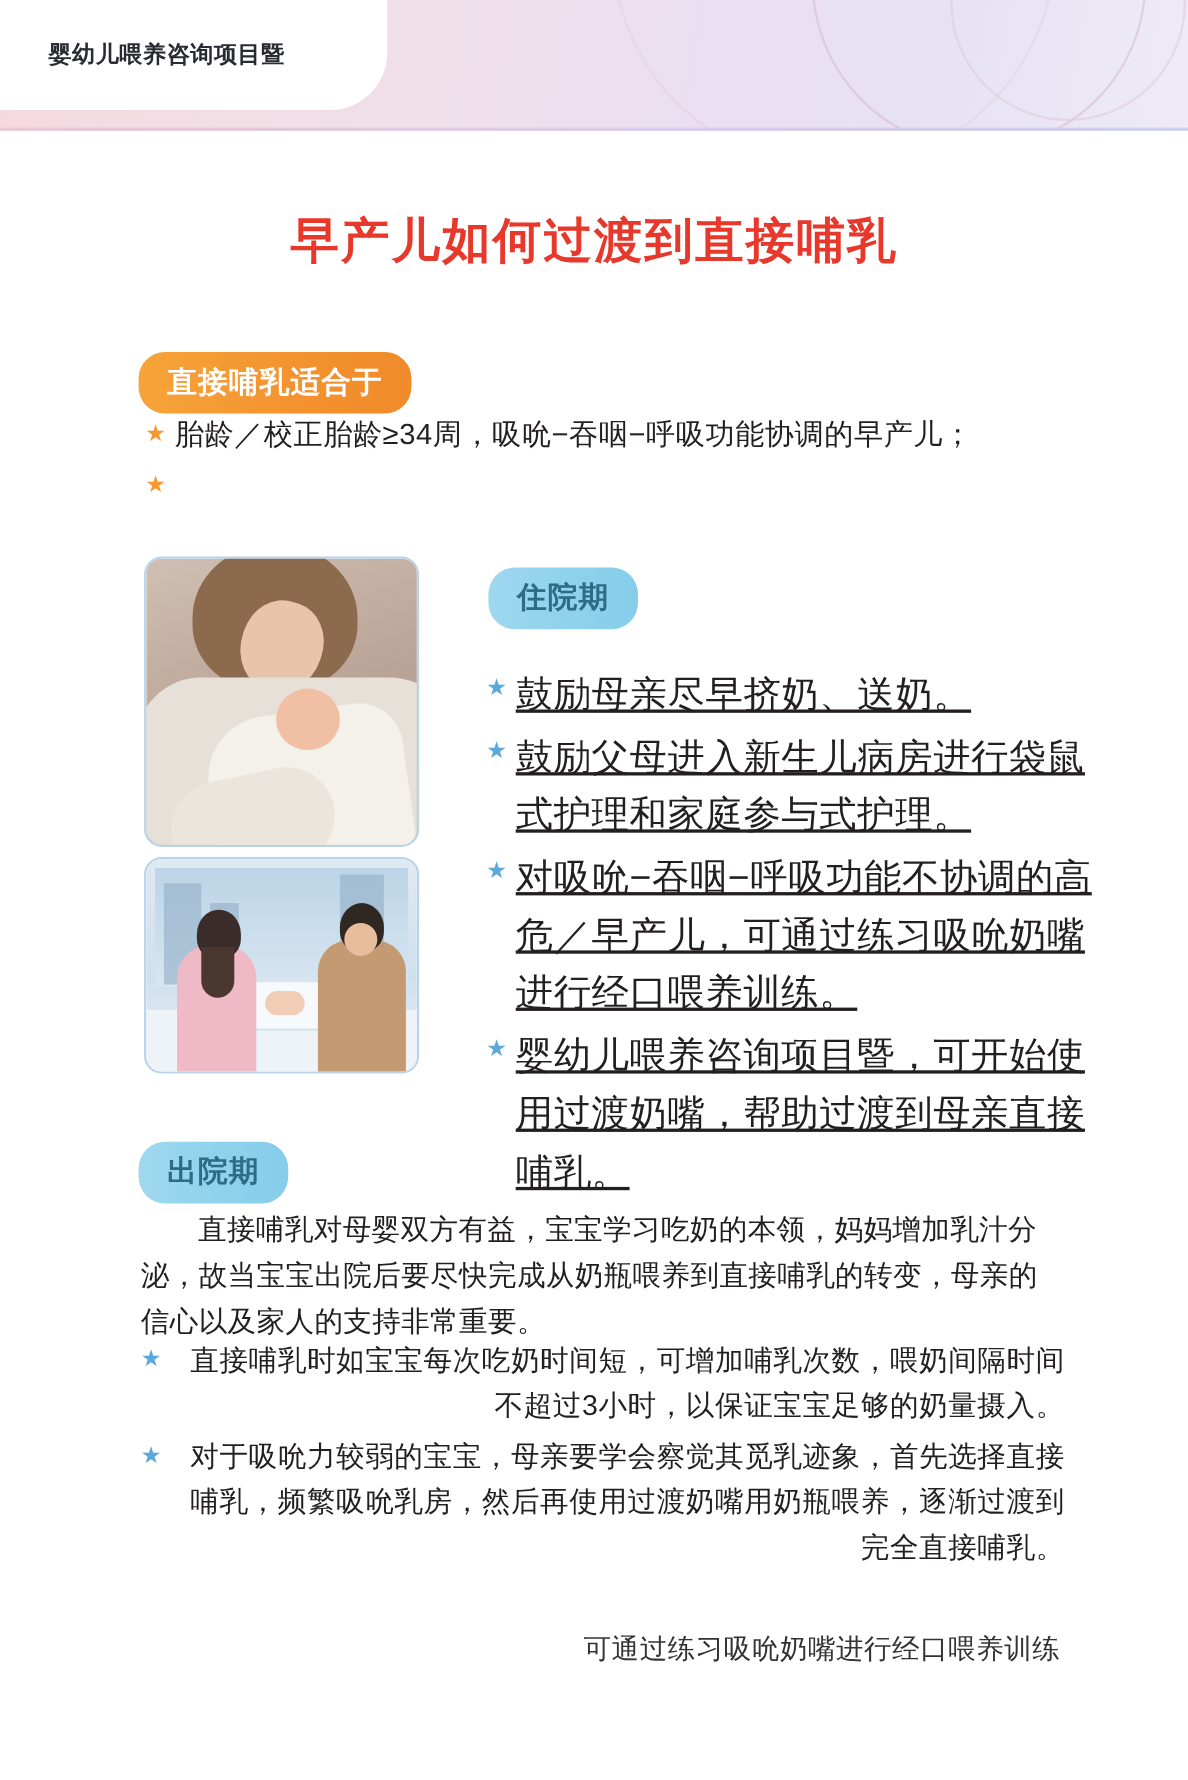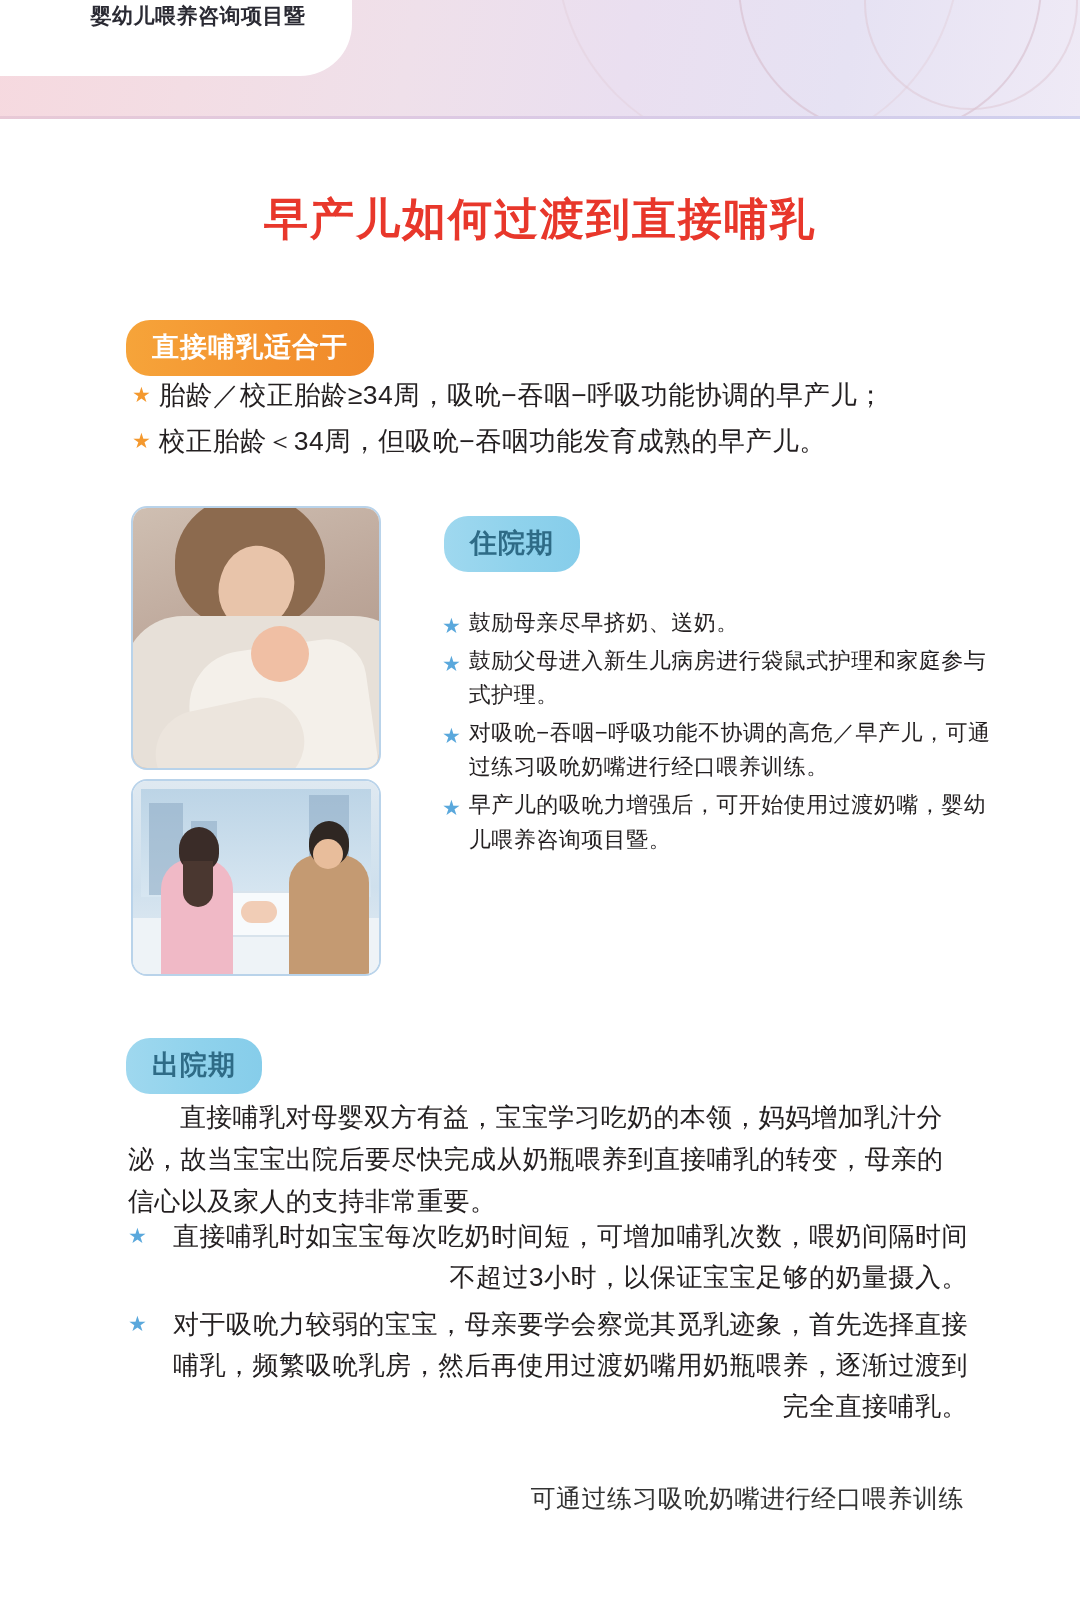--- a/index.html
+++ b/index.html
@@ -38,25 +38,25 @@
     background: transparent;
   }
   .arc1 { width: 300px; height: 300px; right: 38px; top: -168px; }
   .arc2 { width: 210px; height: 210px; right: 2px; top: -104px; border-color: rgba(221,198,210,0.5); }
   .arc3 { width: 400px; height: 400px; right: 120px; top: -250px; border-color: rgba(226,206,218,0.45); }
 
   .banner-label {
     position: absolute;
     left: 0; top: 0;
     width: 352px;
-    height: 76px;
+    height: 100px;
     background: #ffffff;
     border-bottom-right-radius: 52px;
     display: flex;
-    flex-direction: row;
+    flex-direction: column;
     justify-content: center;
     padding-left: 44px;
     box-sizing: border-box;
   }
   .banner-label div {
     font-size: 21px;
     font-weight: bold;
     line-height: 1.5;
     color: #2a2a33;
     letter-spacing: 0.5px;
@@ -197,21 +197,21 @@
   .hw-man-face { position: absolute; left: 180px; top: 58px; width: 30px; height: 30px; background: #e8bd9b; border-radius: 50%; }
 
   
   #list-hosp {
     position: absolute;
     left: 442px;
     top: 606px;
     width: 560px;
   }
   #list-hosp .bullet-item { margin-bottom: 4px; }
-  #list-hosp .bullet-text { font-size: 22px; line-height: 1.55; }
+  #list-hosp .bullet-text { font-size: 34px; line-height: 1.55; text-decoration: underline; }
 
   
   #disch-para {
     position: absolute;
     left: 128px;
     top: 1096px;
     width: 830px;
     font-size: 26px;
     line-height: 1.62;
     text-indent: 2em;
@@ -254,21 +254,20 @@
 
 <div id="pill-direct" class="pill pill-orange">直接哺乳适合于</div>
 
 <ul id="list-direct" class="bullet-list">
   <li class="bullet-item">
     <span class="star star-orange">★</span>
     <span class="bullet-text">胎龄／校正胎龄≥34周，吸吮−吞咽−呼吸功能协调的早产儿；</span>
   </li>
   <li class="bullet-item">
     <span class="star star-orange">★</span>
-    <span class="bullet-text">校正胎龄＜34周，但吸吮−吞咽功能发育成熟的早产儿。</span>
   </li>
 </ul>
 
 <div id="photo-mother" class="photo">
   <div class="photo-inner">
     <div class="mb-bg"></div>
     <div class="mb-hair"></div>
     <div class="mb-face"></div>
     <div class="mb-body"></div>
     <div class="mb-blanket"></div>
@@ -306,21 +305,21 @@
   <li class="bullet-item">
     <span class="star star-blue">★</span>
     <span class="bullet-text">鼓励父母进入新生儿病房进行袋鼠式护理和家庭参与式护理。</span>
   </li>
   <li class="bullet-item">
     <span class="star star-blue">★</span>
     <span class="bullet-text">对吸吮−吞咽−呼吸功能不协调的高危／早产儿，可通过练习吸吮奶嘴进行经口喂养训练。</span>
   </li>
   <li class="bullet-item">
     <span class="star star-blue">★</span>
-    <span class="bullet-text">早产儿的吸吮力增强后，可开始使用过渡奶嘴，婴幼儿喂养咨询项目暨。</span>
+    <span class="bullet-text">婴幼儿喂养咨询项目暨，可开始使用过渡奶嘴，帮助过渡到母亲直接哺乳。</span>
   </li>
 </ul>
 
 <div id="pill-disch" class="pill pill-blue">出院期</div>
 
 <div id="disch-para">直接哺乳对母婴双方有益，宝宝学习吃奶的本领，妈妈增加乳汁分泌，故当宝宝出院后要尽快完成从奶瓶喂养到直接哺乳的转变，母亲的信心以及家人的支持非常重要。</div>
 
 <ul id="list-disch" class="bullet-list">
   <li class="bullet-item">
     <span class="star star-blue">★</span>

